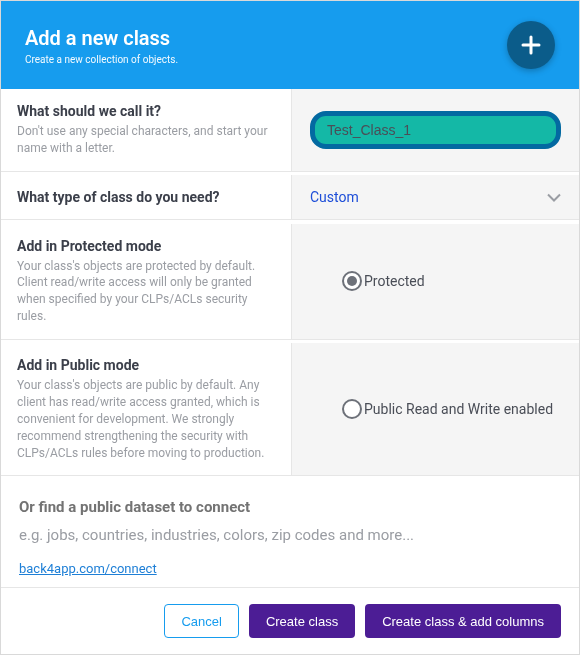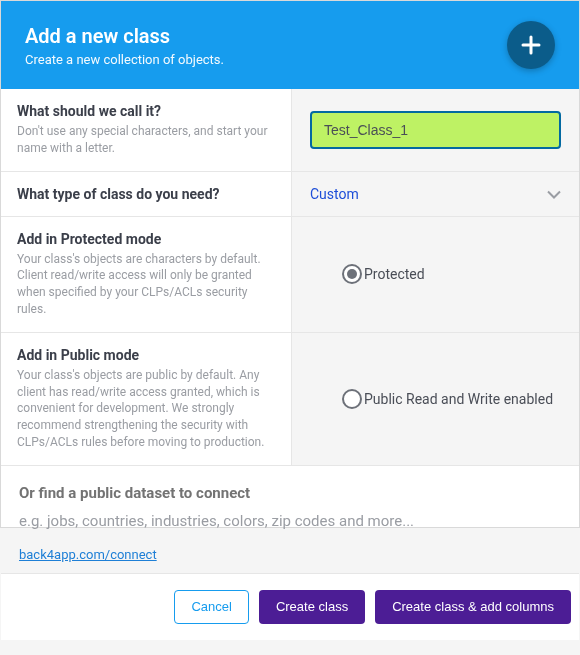--- a/index.html
+++ b/index.html
@@ -5,41 +5,41 @@
   * { box-sizing: border-box; margin: 0; padding: 0; }
   body {
     font-family: -apple-system, BlinkMacSystemFont, "Segoe UI", Roboto, Helvetica, Arial, sans-serif;
     background: #f5f5f5;
     width: 580px;
     height: 655px;
     overflow: hidden;
   }
   .modal {
     width: 580px;
-    height: 528px;
+    height: 655px;
     background: #fff;
     border: 1px solid #d9d9d9;
     display: flex;
     flex-direction: column;
   }
   .header {
     background: #169cee;
     color: #fff;
     padding: 20px 24px;
     display: flex;
     align-items: center;
     justify-content: space-between;
   }
   .header-text h1 {
     font-size: 20px;
     font-weight: 600;
     margin-bottom: 4px;
   }
   .header-text p {
-    font-size: 13px;
+    font-size: 10px;
     opacity: 0.95;
   }
   .plus-btn {
     width: 48px;
     height: 48px;
     border-radius: 50%;
     background: #0b5c8a;
     display: flex;
     align-items: center;
     justify-content: center;
@@ -77,23 +77,23 @@
     margin-bottom: 4px;
   }
   .q-help {
     font-size: 12px;
     color: #9a9da3;
     line-height: 1.4;
   }
   .text-input {
     width: 100%;
     height: 38px;
-    background: #bef264;
-    border: 2px solid #0369a1;
-    border-radius: 4px;
+    background: #14b8a6;
+    border: 5px solid #0369a1;
+    border-radius: 16px;
     padding: 0 12px;
     font-size: 14px;
     color: #4a4e57;
     outline: none;
   }
   .row-type .left { display:flex; align-items:center; }
   .row-type .right { position: relative; }
   .select {
     width: 100%;
     font-size: 14px;
@@ -153,21 +153,21 @@
     margin-bottom: 14px;
   }
   .public-link {
     font-size: 13px;
     color: #1e7fd6;
     text-decoration: underline;
     cursor: pointer;
   }
   .footer {
     border-top: 1px solid #e6e6e6;
-    padding: 16px 8px;
+    padding: 16px 18px;
     background: #fff;
     display: flex;
     justify-content: flex-end;
     gap: 10px;
   }
   .btn {
     height: 34px;
     padding: 0 16px;
     border-radius: 4px;
     font-size: 13px;
@@ -230,21 +230,21 @@
           <svg width="14" height="10" viewBox="0 0 14 10">
               <path d="M1 2l6 6 6-6" fill="none" stroke="#9a9da3" stroke-width="2"></path>
             </svg>
         </span>
       </div>
     </div>
 
     <div class="row">
       <div class="left">
         <div class="q-strong">Add in Protected mode</div>
-        <div class="q-help">Your class's objects are characters by default. Client read/write access will only be granted when specified by your CLPs/ACLs security rules.</div>
+        <div class="q-help">Your class's objects are protected by default. Client read/write access will only be granted when specified by your CLPs/ACLs security rules.</div>
       </div>
       <div class="right">
         <label class="radio-wrap">
           <span class="radio checked"></span>
           <span class="radio-label">Protected</span>
         </label>
       </div>
     </div>
 
     <div class="row">

